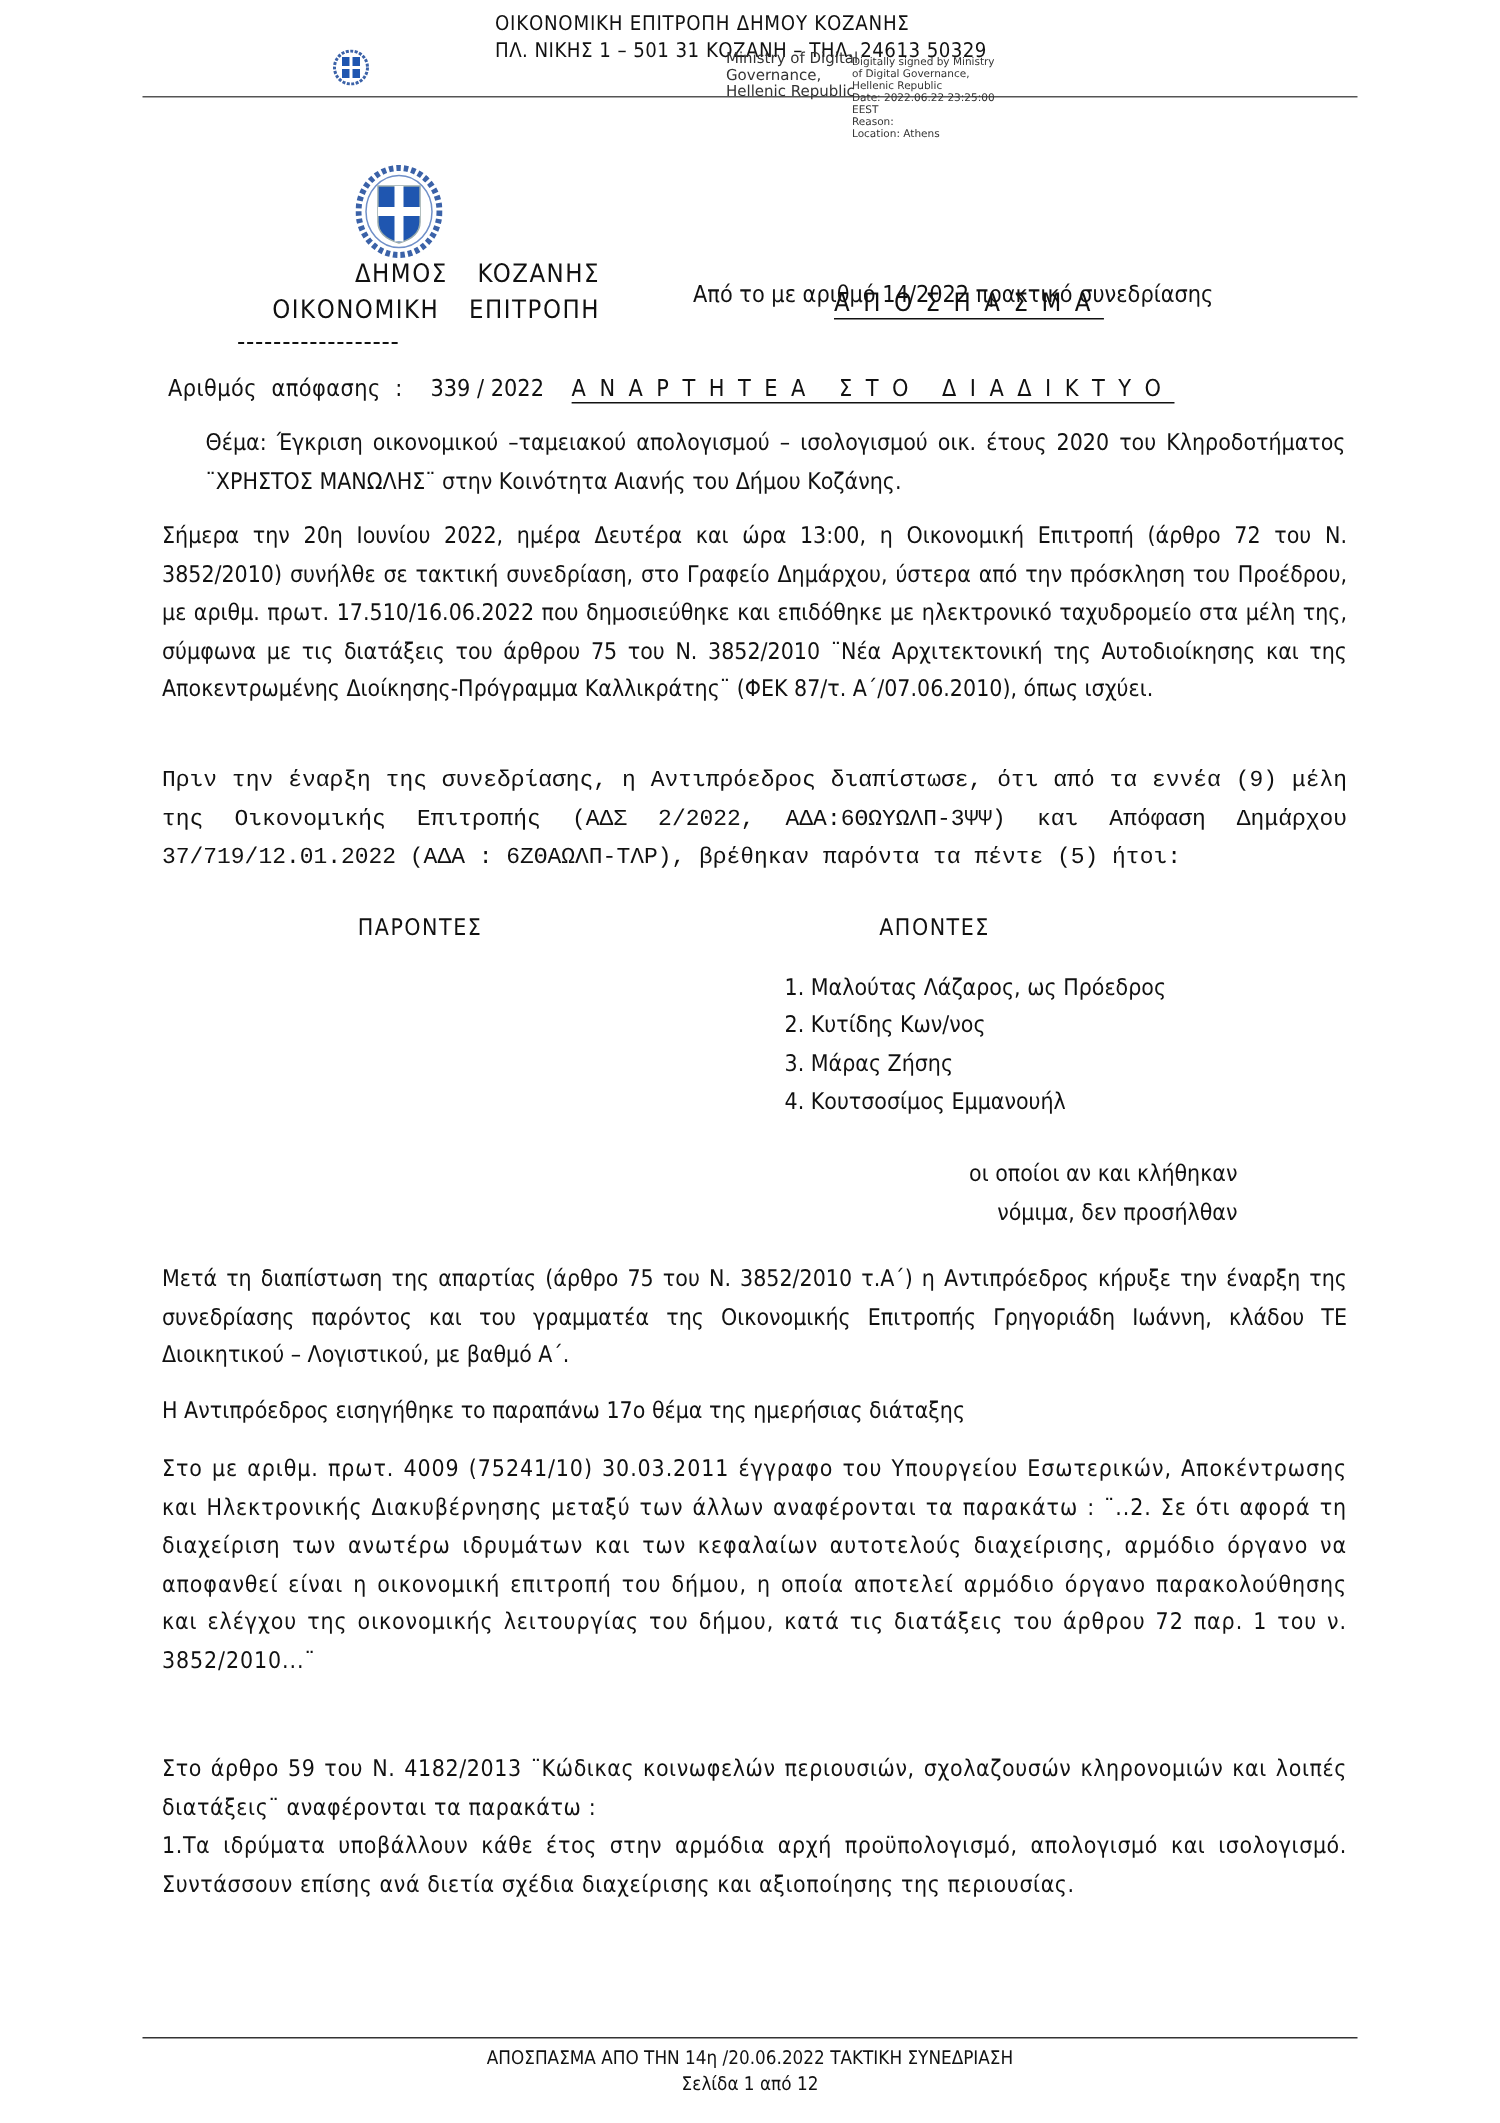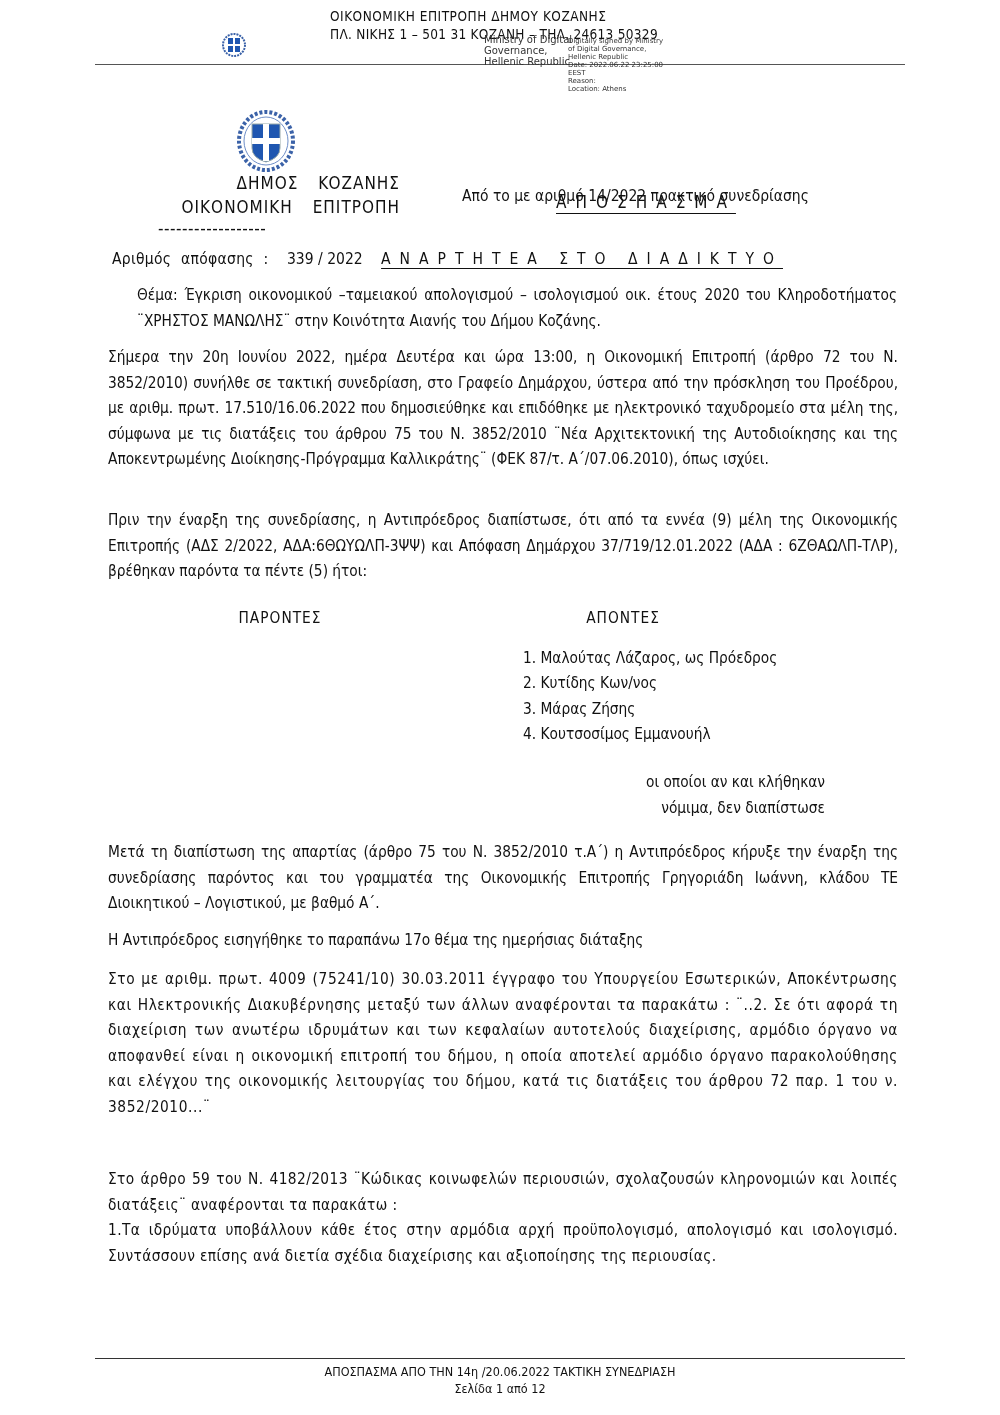--- a/index.html
+++ b/index.html
@@ -17,21 +17,21 @@
   .apospasma { left:556px; top:152px; font-size:17px; letter-spacing:9px; text-decoration:underline; text-underline-offset:5px;margin-top:40px; }
   .dimos { left:130px; width:270px; text-align:right; font-size:17px; letter-spacing:1px; word-spacing:14px; }
   .dimos1 { top:173px; } .dimos2 { top:197px; }
   .dashes { left:158px; top:218px; font-size:17px; letter-spacing:0.5px; }
   .from-prak { left:462px; top:187px; font-size:15.5px; }
   .decision { left:112px; top:250px; font-size:15.5px; white-space:nowrap; }
   .decision .lbl { letter-spacing:0.3px; word-spacing:5px; }
   .decision .post { margin-left:14px; letter-spacing:9px; text-decoration:underline; text-underline-offset:4px; }
   .body { left:108px; width:790px; font-size:15.3px; line-height:25.5px; text-align:justify; }
   .subject { left:137px; width:760px; top:283px; }
-  .p1 { top:345px; } .p2 { top:508px; }
+  .p1 { top:345px; } .p2 { top:508px;font-family:Liberation Mono, monospace; }
   .col { font-size:15.3px; line-height:25.5px; }
   .col h4 { margin:0 0 14px 0; font-weight:normal; font-size:15.3px; text-align:center; letter-spacing:1px; }
   .col-left { left:155px; top:606px; width:350px; }
   .col-right { left:523px; top:606px; width:330px; }
   .col-left h4 { width:250px; }
   .col ul { list-style:none; margin:0; padding:0; }
   .absent-note { left:575px; top:770px; width:250px; text-align:right; font-size:15.3px; line-height:25.5px; }
   .p3 { top:840px; } .p4 { top:928px; }
   .p5 { top:967px; letter-spacing:0.6px; } .p6 { top:1167px; letter-spacing:0.4px; }
   .foot-rule { left:95px; right:95px; top:1358px; border-top:1.5px solid #333; }
@@ -97,21 +97,21 @@
   <h4 style="width:200px;">ΑΠΟΝΤΕΣ</h4>
   <ul>
     <li>1. Μαλούτας Λάζαρος, ως Πρόεδρος</li>
     <li>2. Κυτίδης Κων/νος</li>
     <li>3. Μάρας Ζήσης</li>
     <li>4. Κουτσοσίμος Εμμανουήλ</li>
   </ul>
 </div>
 <div class="abs absent-note">
   <div>οι οποίοι αν και κλήθηκαν</div>
-  <div>νόμιμα, δεν διαπίστωσε</div>
+  <div>νόμιμα, δεν προσήλθαν</div>
 </div>
 
 <div class="abs body p3">Μετά τη διαπίστωση της απαρτίας (άρθρο 75 του Ν. 3852/2010 τ.Α΄) η Αντιπρόεδρος κήρυξε την έναρξη της συνεδρίασης παρόντος και του γραμματέα της Οικονομικής Επιτροπής Γρηγοριάδη Ιωάννη, κλάδου ΤΕ Διοικητικού – Λογιστικού, με βαθμό Α΄.</div>
 <div class="abs body p4">Η Αντιπρόεδρος εισηγήθηκε το παραπάνω 17ο θέμα της ημερήσιας διάταξης</div>
 <div class="abs body p5">Στο με αριθμ. πρωτ. 4009 (75241/10) 30.03.2011 έγγραφο του Υπουργείου Εσωτερικών, Αποκέντρωσης και Ηλεκτρονικής Διακυβέρνησης μεταξύ των άλλων αναφέρονται τα παρακάτω : ¨..2. Σε ότι αφορά τη διαχείριση των ανωτέρω ιδρυμάτων και των κεφαλαίων αυτοτελούς διαχείρισης, αρμόδιο όργανο να αποφανθεί είναι η οικονομική επιτροπή του δήμου, η οποία αποτελεί αρμόδιο όργανο παρακολούθησης και ελέγχου της οικονομικής λειτουργίας του δήμου, κατά τις διατάξεις του άρθρου 72 παρ. 1 του ν. 3852/2010...¨</div>
 <div class="abs body p6">
   <div>Στο άρθρο 59 του Ν. 4182/2013 ¨Κώδικας κοινωφελών περιουσιών, σχολαζουσών κληρονομιών και λοιπές διατάξεις¨ αναφέρονται τα παρακάτω :</div>
   <div>1.Τα ιδρύματα υποβάλλουν κάθε έτος στην αρμόδια αρχή προϋπολογισμό, απολογισμό και ισολογισμό. Συντάσσουν επίσης ανά διετία σχέδια διαχείρισης και αξιοποίησης της περιουσίας.</div>
 </div>
 

